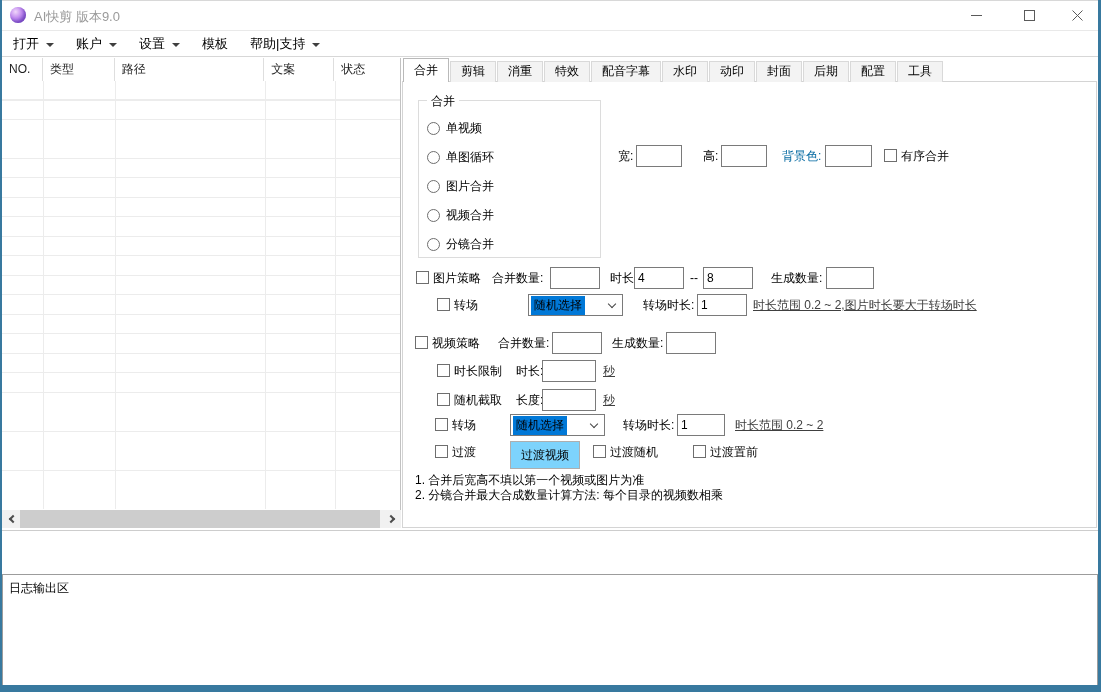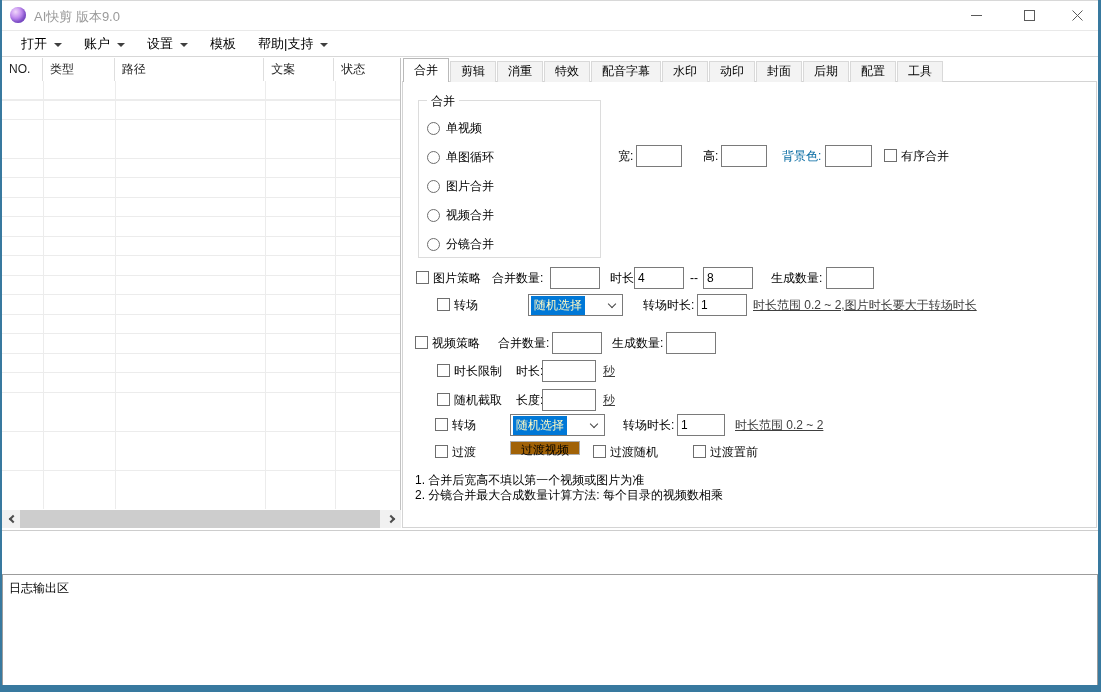--- a/index.html
+++ b/index.html
@@ -19,21 +19,21 @@
               background:radial-gradient(circle at 35% 30%, #f0d6fa 0%, #c18bef 40%, #8a5fd8 75%, #6d4ac2 100%);
               box-shadow:inset -2px -2px 3px rgba(90,40,160,.45); }
   .win-title { position:absolute; left:32px; top:7px; font-size:13px; color:#9a9a9a; white-space:nowrap; }
   .win-btn { position:absolute; top:0; width:46px; height:29px; display:flex; align-items:center; justify-content:center; }
   .g-min { width:11px; height:1px; background:#5a5a5a; }
   .g-max { width:11px; height:11px; border:1px solid #5a5a5a; }
 
   
   .menubar { position:absolute; left:2px; top:30px; width:1096px; height:27px; background:#fff;
              border-top:1px solid #e9e9e9; border-bottom:1px solid #d7d7d7;
-             display:flex; align-items:center; padding-left:8px; font-size:13px; }
+             display:flex; align-items:center; padding-left:0; font-size:13px; }
   .menu-item { display:flex; align-items:center; gap:7px; padding:0 11px; height:100%; }
   .menu-arrow { width:0; height:0; border-left:4px solid transparent; border-right:4px solid transparent;
                 border-top:4px solid #3f3f3f; margin-top:2px; }
 
   
   .left-panel { position:absolute; left:2px; top:58px; width:399px; height:452px; background:#fff;
                 border-right:1px solid #c2c2c2; }
   .tbl-header { position:absolute; left:0; top:0; width:100%; height:31px; display:flex;
                 border-bottom:1px solid #cfcfcf; background:#fff; }
   .th { height:100%; line-height:22px; padding-left:7px; border-right:1px solid #dedede; color:#1f1f1f; }
@@ -66,24 +66,24 @@
 
   
   .fl { position:absolute; height:22px; line-height:22px; white-space:nowrap; }
   .txt { position:absolute; height:22px; border:1px solid #7a7a7a; background:#fff; padding:0 3px;
          font-size:12px; font-family:inherit; color:#000; outline:none; }
   .cb { position:absolute; width:13px; height:13px; border:1px solid #6e6e6e; background:#fff; }
   .gray { color:#404040;text-decoration:underline; }
   .purple { color:#0369a1; }
   .combo { position:absolute; height:22px; border:1px solid #7a7a7a; background:#fff;
            display:flex; align-items:center; padding-left:2px; }
-  .combo-text { background:#0078d7; color:#fef9c3; padding:1px 3px; font-size:12px; }
+  .combo-text { background:#0078d7; color:#000000; padding:1px 3px; font-size:12px; }
   .combo-chev { position:absolute; right:7px; top:6px; width:6px; height:6px;
                 border-right:1.5px solid #444; border-bottom:1.5px solid #444; transform:rotate(45deg); }
-  .small-btn { position:absolute; height:14px; background:#a16207; border:1px solid #aeaeae;
+  .small-btn { position:absolute; height:28px; background:#7dd3fc; border:1px solid #aeaeae;
                font-size:12px; font-family:inherit; text-align:center; }
   .note { position:absolute; white-space:nowrap; }
 
   
   .bottom-bar { position:absolute; left:0; top:530px; width:1101px; height:36px; background:#fff;
                 border-top:1px solid #cdcdcd; }
 
   
   .log-area { position:absolute; left:2px; top:566px; width:1096px; height:119px; border:1px solid #9c9c9c; background:#fff;margin-top:8px; }
   .log-title { position:absolute; left:6px; top:5px; }

